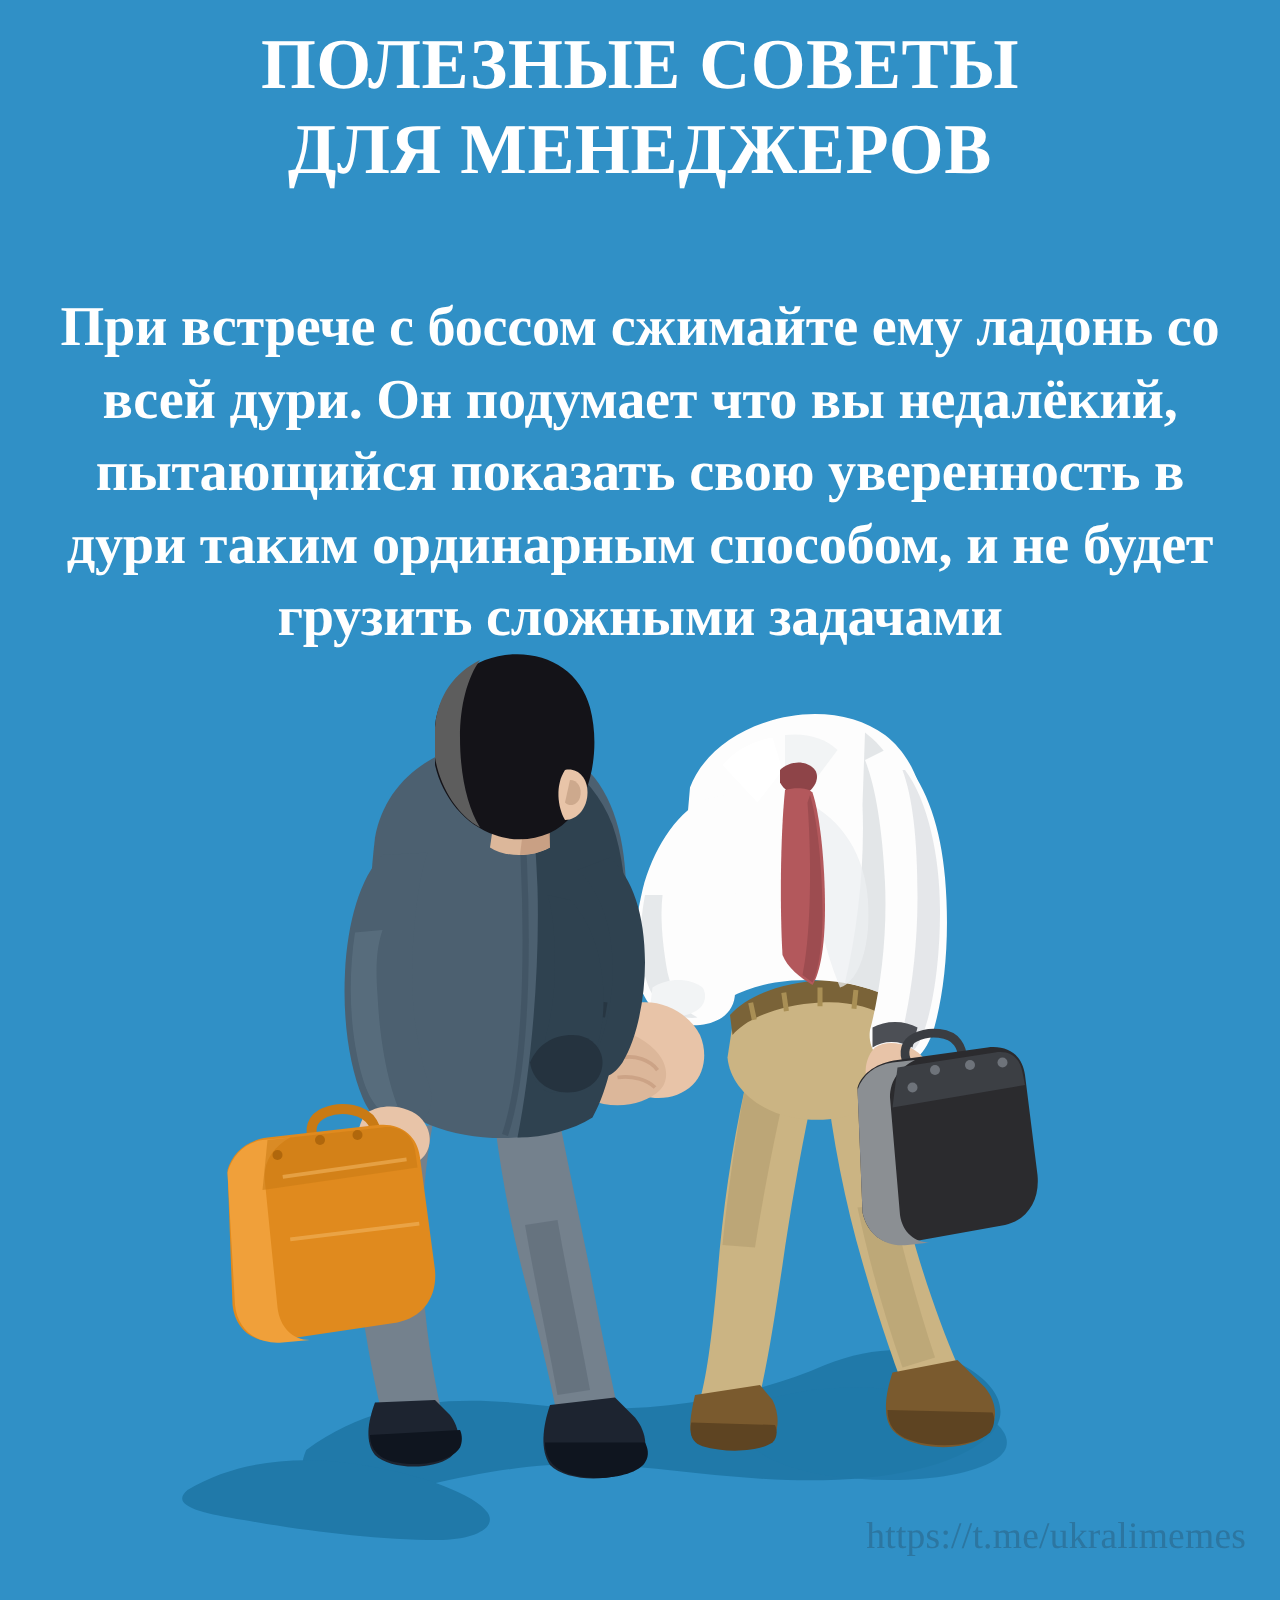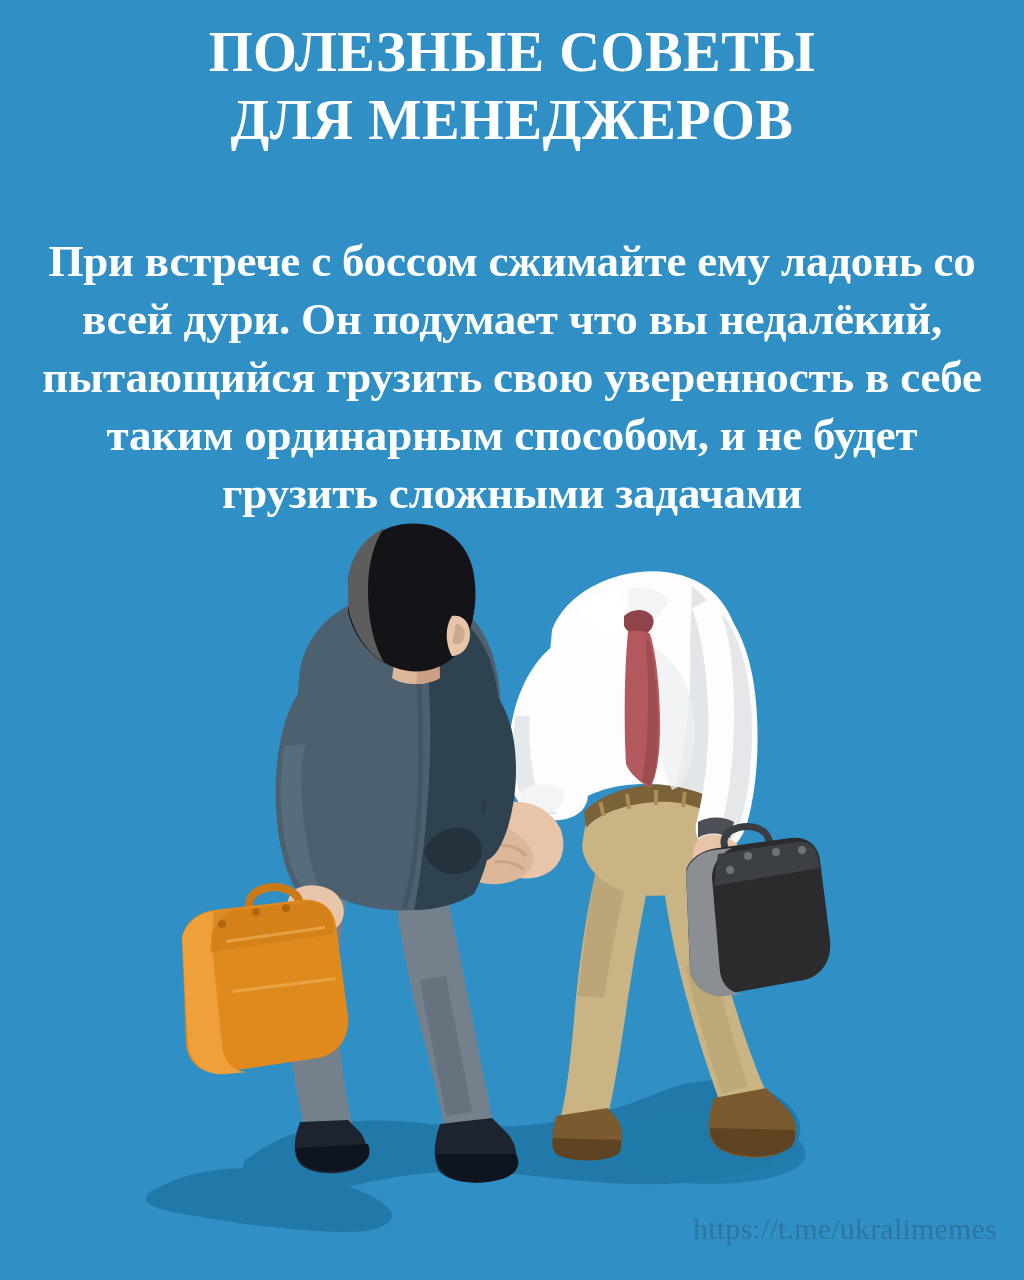--- a/index.html
+++ b/index.html
@@ -275,17 +275,17 @@
           <circle cx="222" cy="404" r="4"></circle>
         </g>
       </g>
 
     </svg>
   </div>
 
   <div class="title">ПОЛЕЗНЫЕ СОВЕТЫ
 ДЛЯ МЕНЕДЖЕРОВ</div>
 
-  <div class="body-copy">При встрече с боссом сжимайте ему ладонь со всей дури. Он подумает что вы недалёкий, пытающийся грузить свою уверенность в себе таким ординарным способом, и не будет грузить сложными задачами</div>
+  <div class="body-copy">При встрече с боссом сжимайте ему ладонь со всей дури. Он подумает что вы недалёкий, пытающийся показать свою уверенность в дури таким ординарным способом, и не будет грузить сложными задачами</div>
 
   <div class="watermark">https://t.me/ukralimemes</div>
 
 </div>
 
 </body></html>

